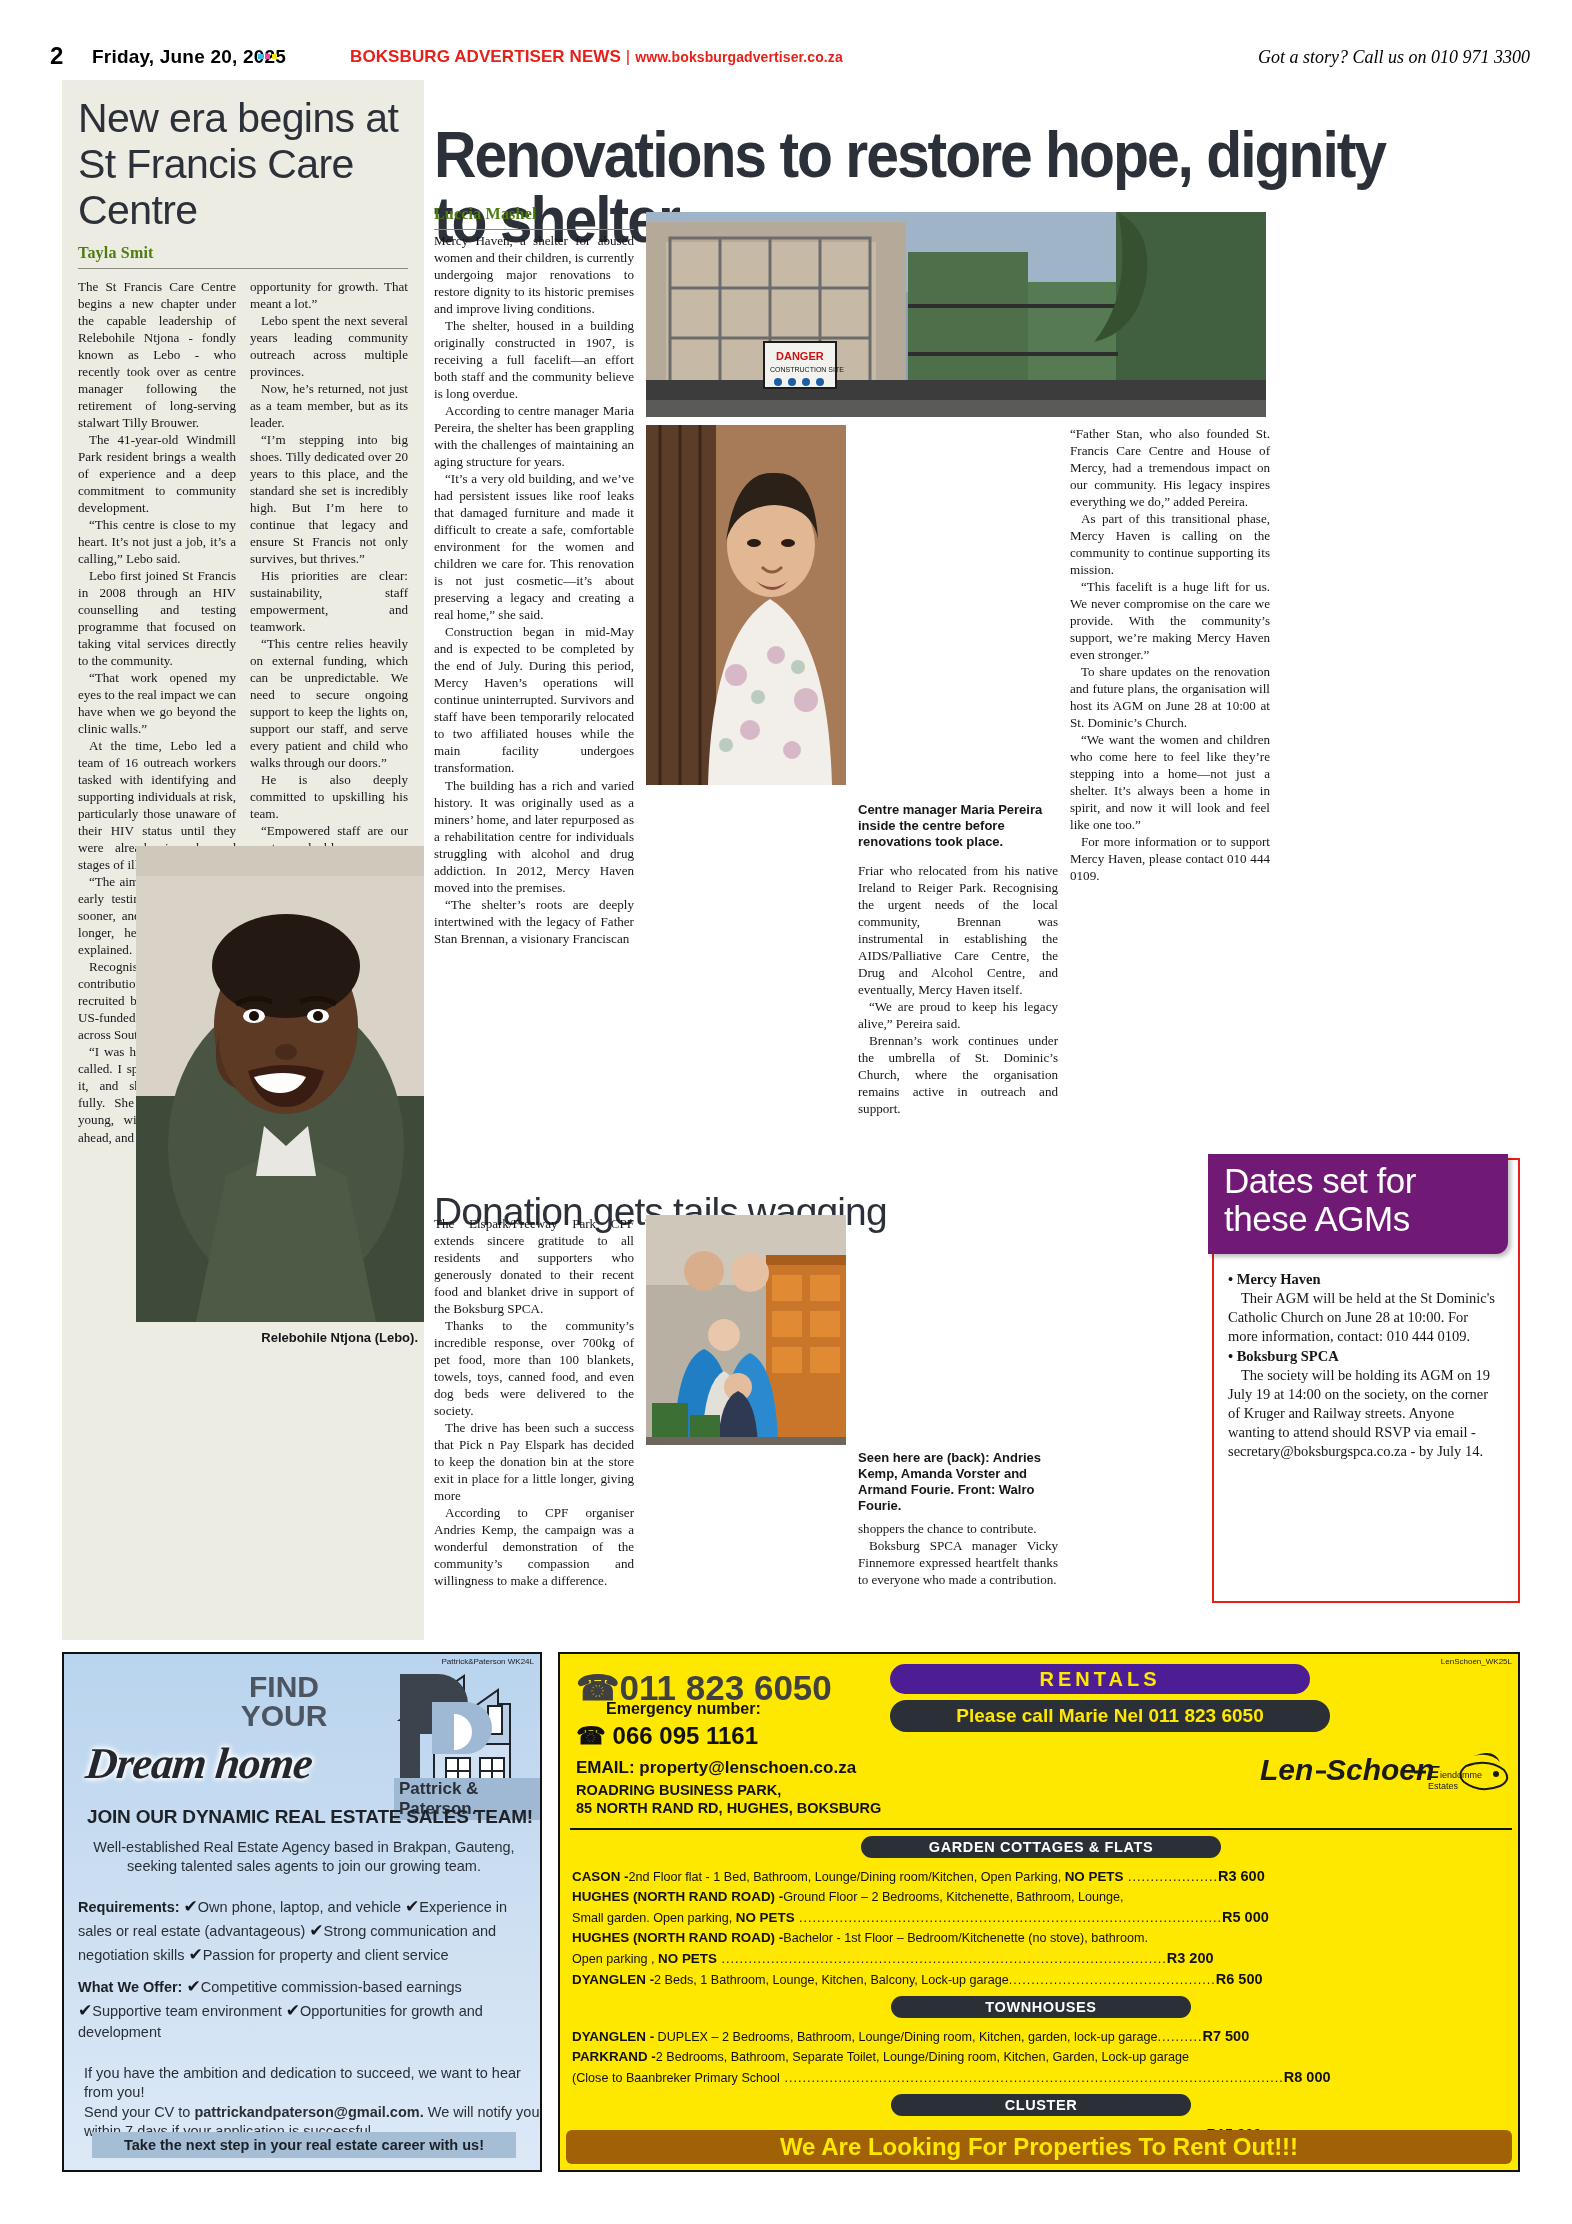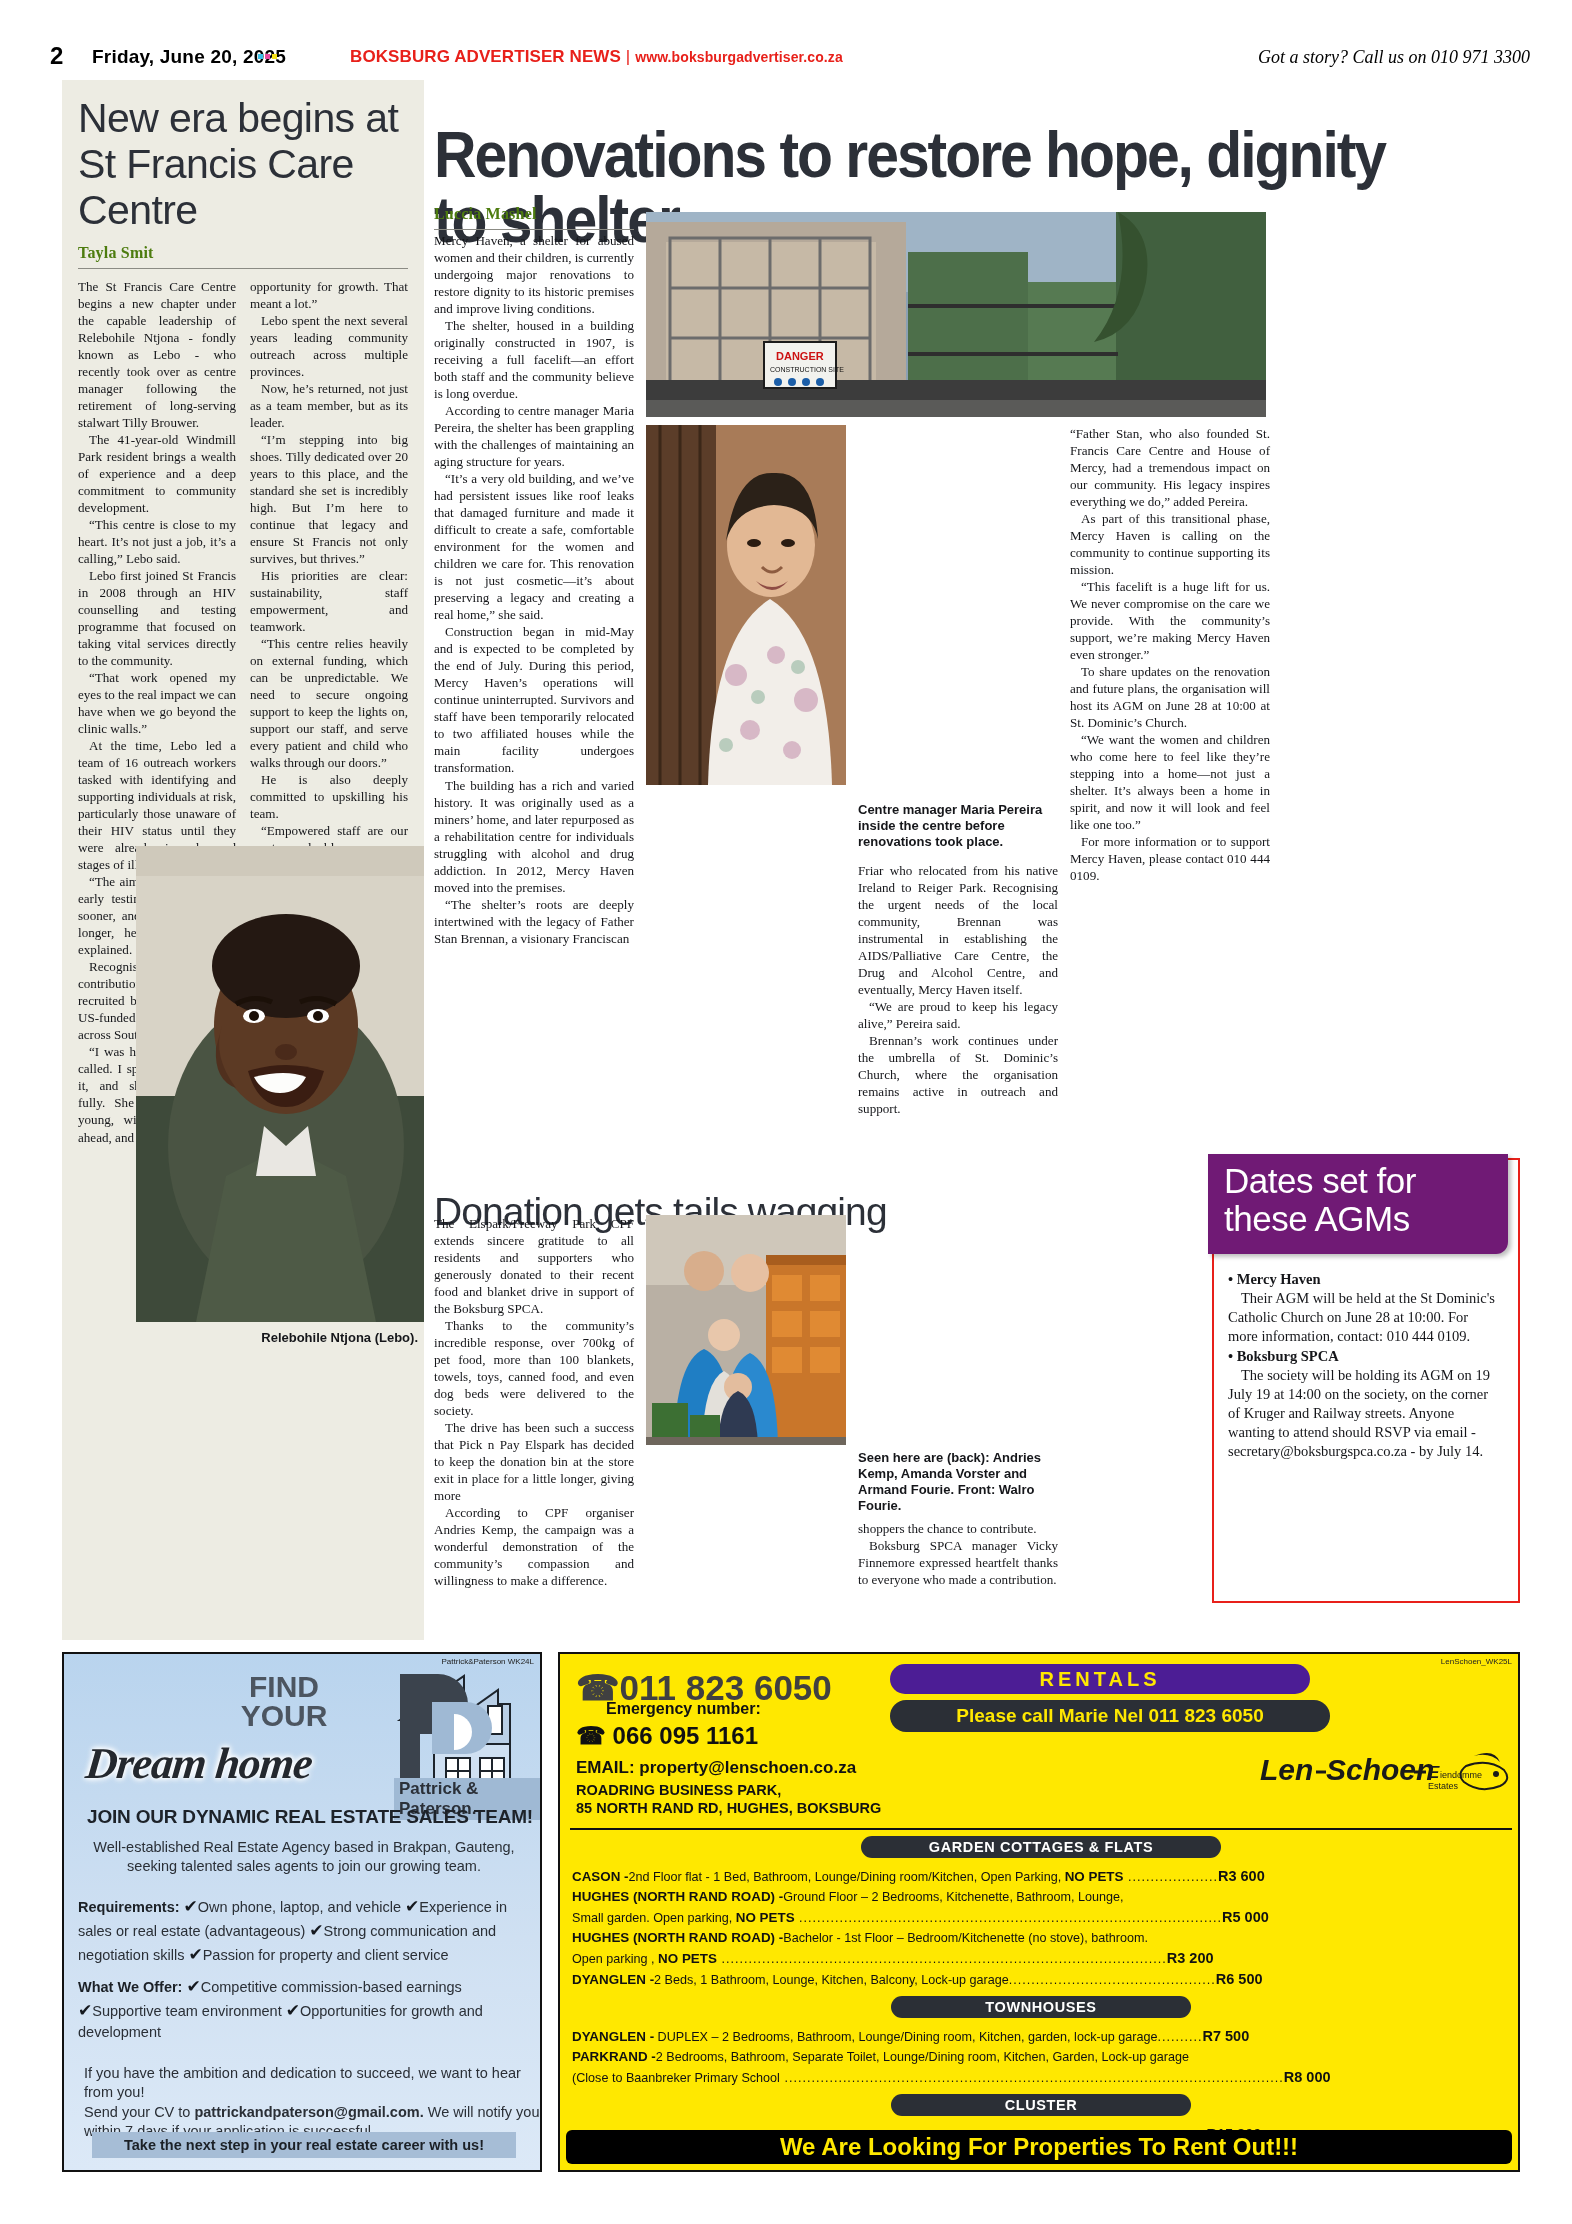--- a/index.html
+++ b/index.html
@@ -256,21 +256,21 @@
   }
   .ls-row {
     font-family:"Liberation Sans", sans-serif; font-size:12.6px; color:#111;
     white-space:nowrap; overflow:hidden;
   }
   .ls-row b { font-size:13.4px; }
   .ls-row .dots { letter-spacing:1px; }
   .ls-price { font-weight:bold; font-size:14.5px; }
   .ls-foot {
     position:absolute; left:6px; bottom:6px; width:946px; height:34px;
-    background:#000000; border-radius:6px; text-align:center; line-height:34px;
+    background:#a16207; border-radius:6px; text-align:center; line-height:34px;
     font-family:"Liberation Sans", sans-serif; font-weight:bold;
     font-size:24px; color:#ffe800;
   }
   .ls-list { position:absolute; left:12px; top:182px; width:938px; }
   .ls-item { margin-bottom:5px; }
 </style>
 </head>
 <body>
 
 <div class="page">

